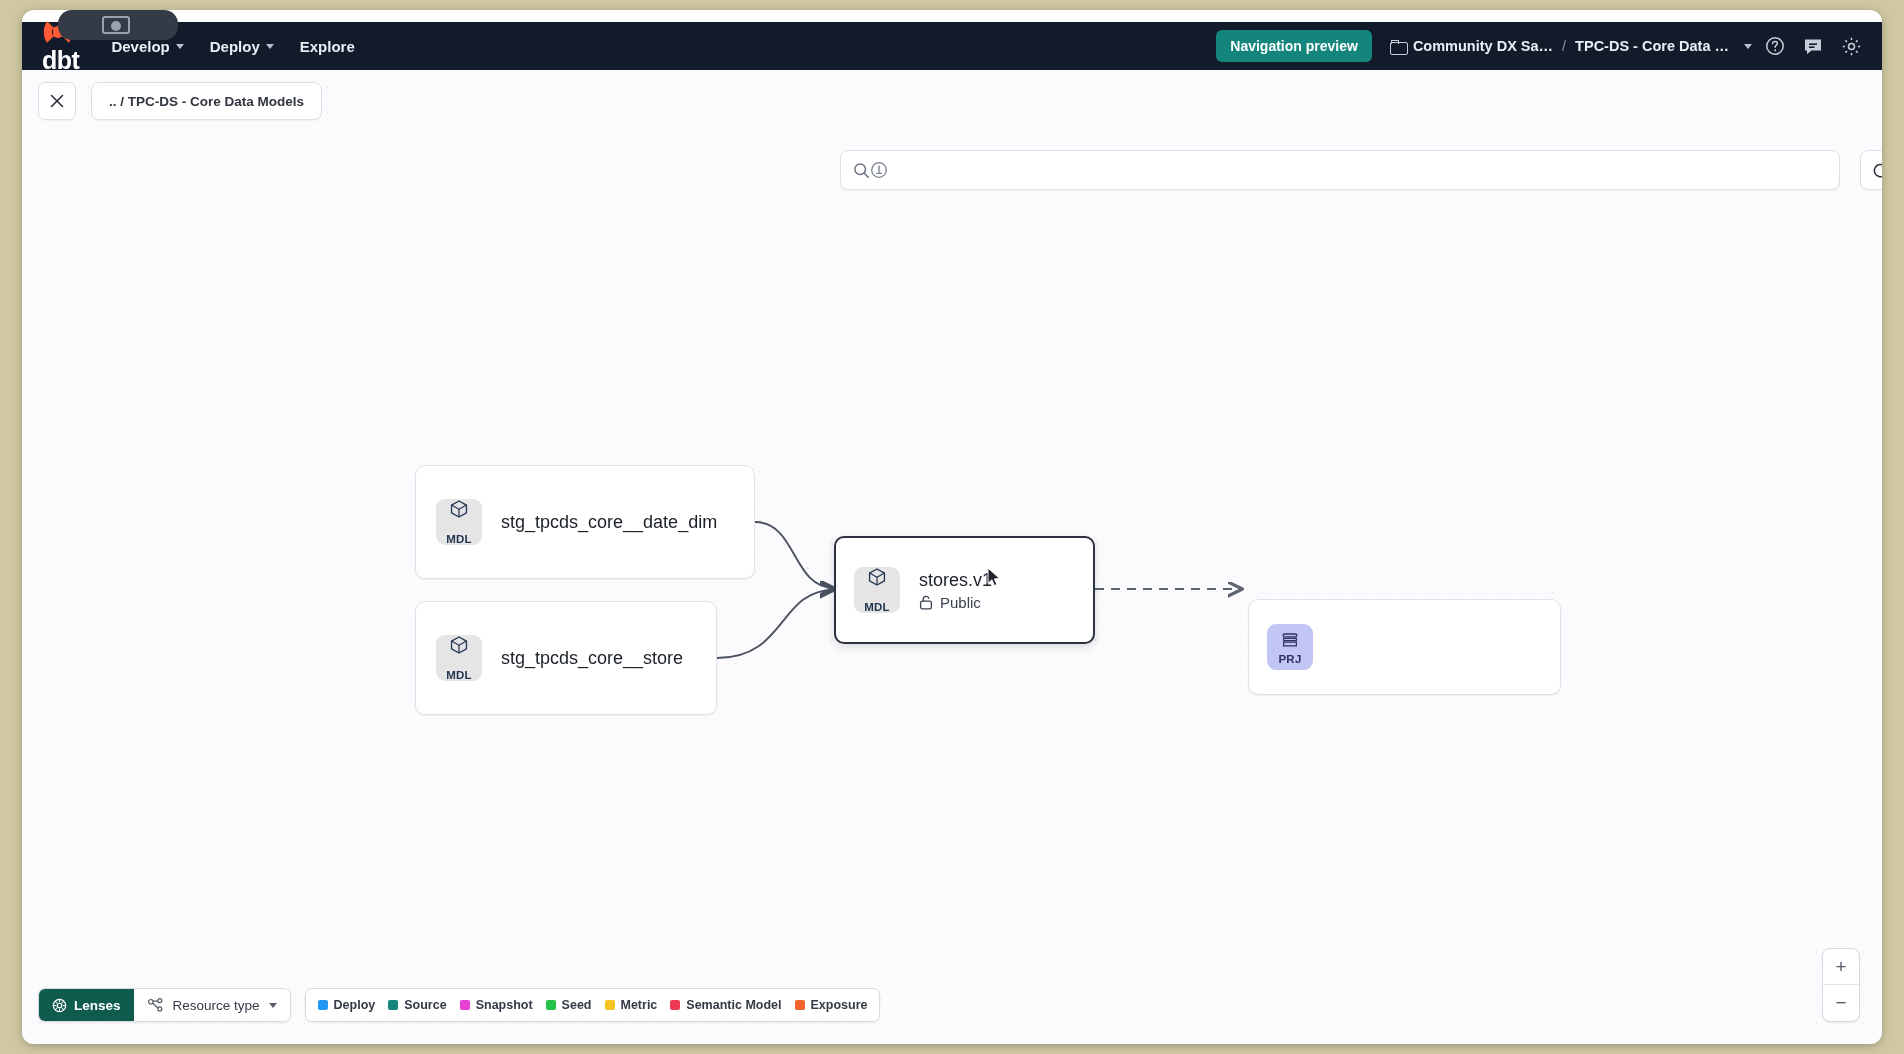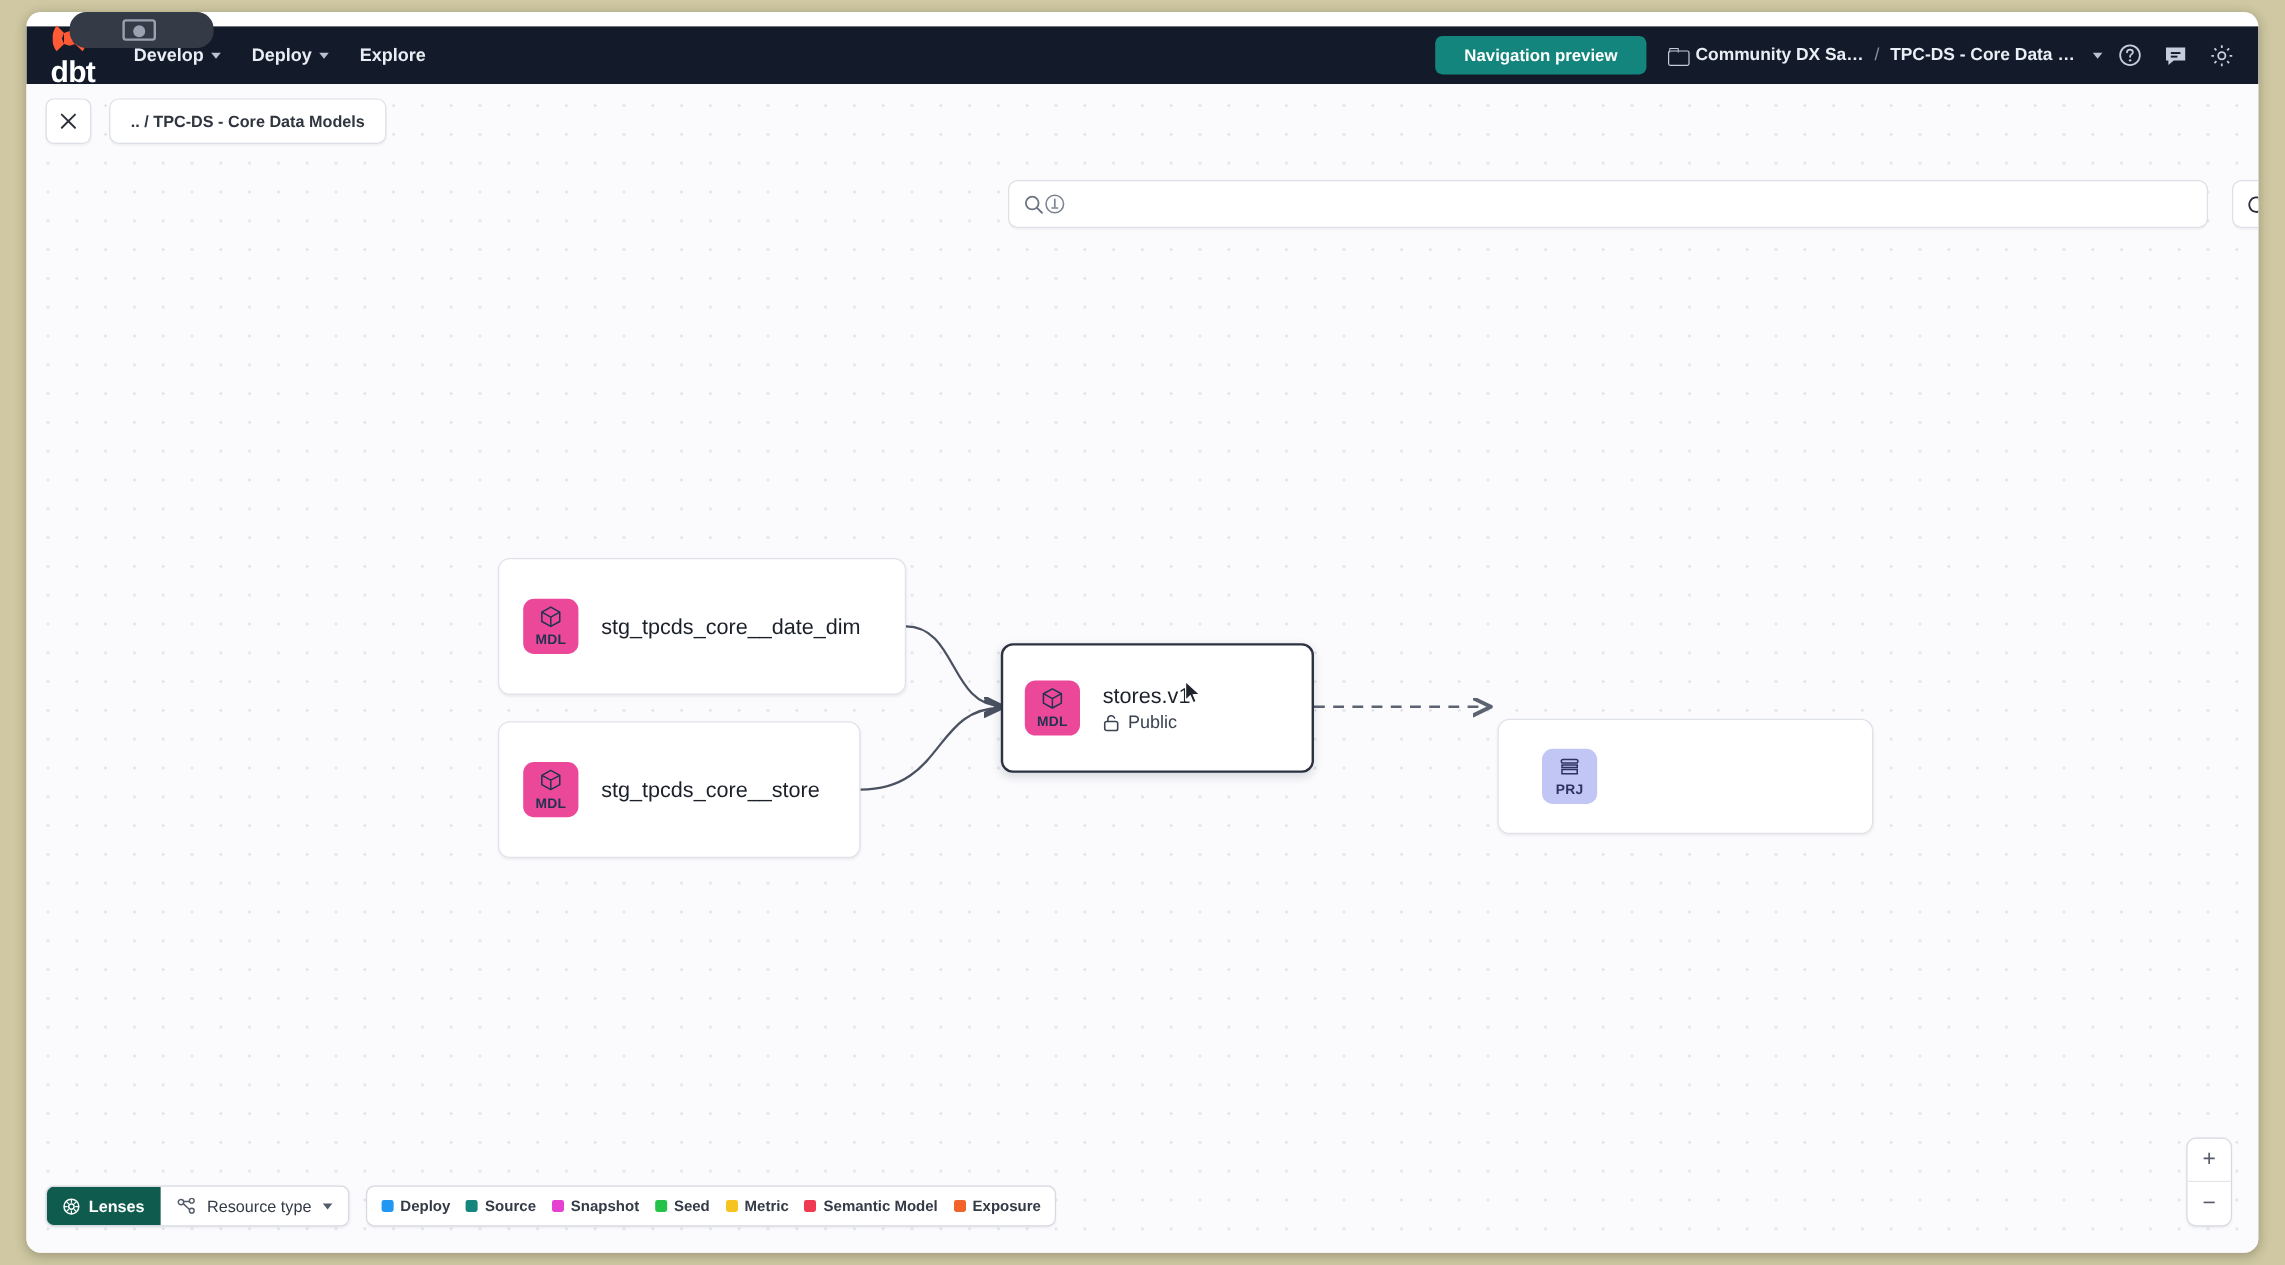--- a/index.html
+++ b/index.html
@@ -68,21 +68,21 @@
     border-right: 4.5px solid transparent;
     border-top: 5px solid #b9c2d0;
   }
   .nav-right {
     margin-left: auto; display: flex; align-items: center;
     gap: 0px; padding-right: 16px;
   }
   .nav-preview-btn {
     background: #14857c; color: #fff;
     font-size: 14px; font-weight: 700;
-    padding: 8px 24px; border-radius: 6px;
+    padding: 8px 14px; border-radius: 6px;
     cursor: pointer; margin-right: 18px; text-align: right;
   }
   .crumb {
     display: flex; align-items: center; gap: 7px;
     font-size: 14.5px; font-weight: 700; color: #eaeef5;
     cursor: pointer;
   }
   .crumb-sep { color: #8b94a5; margin: 0 9px; font-size: 14.5px; font-weight:400; }
   .folder-ic { width: 16px; height: 13px; position: relative; }
   .folder-ic:before {
@@ -176,21 +176,21 @@
   .node.selected {
     border: 2.4px solid #2c3240;
     box-shadow: 0 3px 8px rgba(16,24,40,.14);
   }
   .badge {
     width: 46px; height: 46px; border-radius: 9px;
     display: flex; flex-direction: column; align-items: center; justify-content: center;
     flex: none; margin-left: 20px;
     font-size: 11.5px; font-weight: 700; letter-spacing: .2px;
   }
-  .badge.mdl { background: #ec4899; color: #1f3350; }
+  .badge.mdl { background: #e5e5e5; color: #1f3350; justify-content: space-between; }
   .badge.prj { background: #c2c6f5; color: #2e3260; }
   .badge .bglyph { margin-bottom: 1px; }
   .node-labels { margin-left: 19px; display: flex; flex-direction: column; gap: 3px; }
   .node-title { font-size: 18px; color: #1b2029; font-weight: 400; }
   .node-title.bold { font-weight: 600; }
   .node-sub {
     font-size: 15px; color: #3b4250; display: flex; align-items: center; gap: 7px;
   }
   .node-pretitle { font-size: 15.5px; color: #3b4250; }
 
@@ -412,21 +412,21 @@
               <svg width="14" height="15" viewBox="0 0 14 15">
                 <rect x="1.6" y="6.2" width="10.8" height="7.6" rx="1.6" fill="none" stroke="#3b4250" stroke-width="1.3"></rect>
                 <path d="M4.2 6.2V4.1a2.9 2.9 0 0 1 5.6-.8" fill="none" stroke="#3b4250" stroke-width="1.3" stroke-linecap="round"></path>
               </svg>
               <span>Public</span>
             </span>
           </span>
         </div>
 
         <div class="node" style="left:1226px; top:529px; width:313px; height:96px;">
-          <span class="badge prj" style="margin-left:36px;">
+          <span class="badge prj" style="margin-left:18px;">
             <span class="bglyph">
               <svg width="20" height="20" viewBox="0 0 22 22">
                 <path d="M5 4.4h12a1.6 1.6 0 0 1 0 3.2H5a1.6 1.6 0 0 1 0-3.2z" fill="none" stroke="#2e3260" stroke-width="1.4"></path>
                 <path d="M4 9.3h14v2.4H4z" fill="none" stroke="#2e3260" stroke-width="1.4"></path>
                 <path d="M4 13.4h14v4H4z" fill="none" stroke="#2e3260" stroke-width="1.4"></path>
               </svg>
             </span>
             <span>PRJ</span>
           </span>
         </div>

